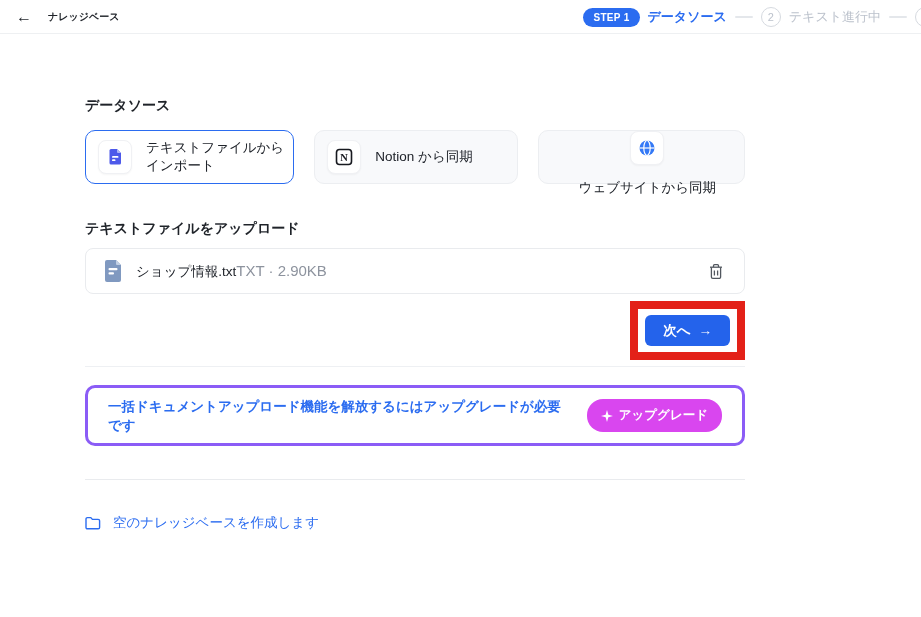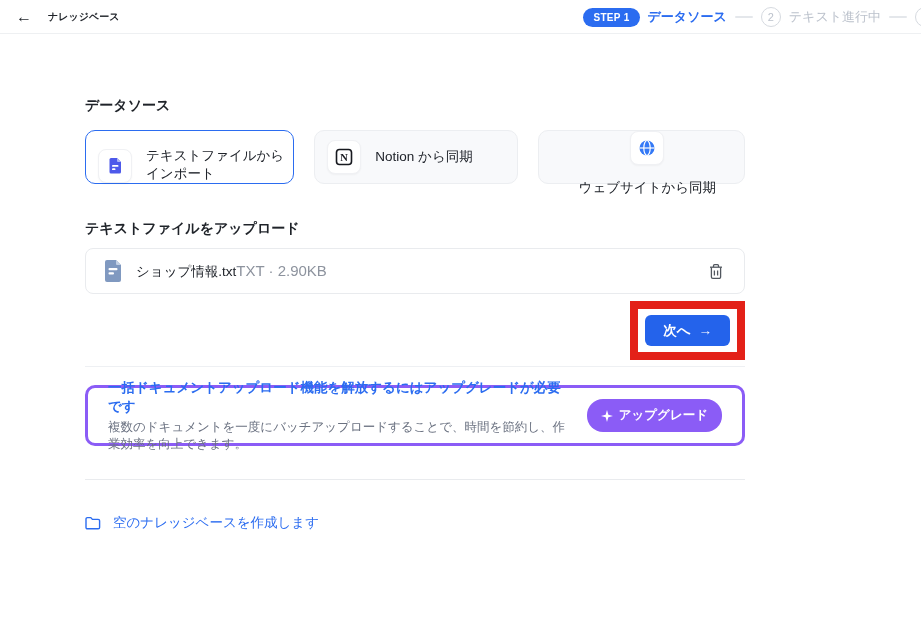--- a/index.html
+++ b/index.html
@@ -23,21 +23,21 @@
   .step-label-inactive { color:#bcc2cc; font-size:13px; white-space:nowrap; }
 
   
   .content { margin-left:85px; width:660px; }
   .section-label { margin-top:63px; font-size:14px; font-weight:700; }
 
   .cards { display:flex; gap:20px; margin-top:15px; }
   .card { height:54px; border-radius:10px; display:flex; align-items:center;
     padding-left:12px; gap:14px; cursor:pointer; background:#f8f9fb; border:1px solid #eceef1; }
   .card.selected { background:#ffffff; border:1.5px solid #2b6cf0; }
-  .card-1 { width:212px;align-items:flex-end; } .card-2 { width:206px; } .card-3 { width:210px;flex-direction:column; }
+  .card-1 { width:212px; } .card-2 { width:206px; } .card-3 { width:210px;flex-direction:column; }
   .icon-box { width:34px; height:34px; background:#fff; border:1px solid #f0f1f4;
     border-radius:8px; display:flex; align-items:center; justify-content:center;
     box-shadow:0 1px 2px rgba(0,0,0,.04); flex:none; }
   .card-label { font-size:13.5px; color:#20242b; }
 
   .upload-label { margin-top:36px; font-size:14px; font-weight:700; }
 
   .file-row { margin-top:10px; height:46px; border:1px solid #e9ebee; border-radius:8px;
     display:flex; align-items:center; padding:0 16px; gap:12px; }
   .file-texts { display:flex; justify-content:center; }
@@ -52,21 +52,21 @@
     font-size:13.5px; font-weight:600; padding:6px 18px; height:31px;
     display:flex; align-items:center; gap:8px; cursor:pointer;
     font-family:Liberation Serif, serif; }
 
   .divider { margin-top:6px; height:1px; background:#eef0f3; }
 
   .banner { margin-top:18px; border:3px solid #8b5cf6; border-radius:10px;
     padding:10px 20px; display:flex; align-items:center; justify-content:space-between; height:61px; }
   .banner-title { font-size:13.5px; font-weight:700; color:#2b6cf0; line-height:19px; }
   .banner-sub { font-size:12.5px; color:#6a7180; margin-top:3px; line-height:17px; }
-  .upgrade-btn { background:#8b5cf6; color:#fff; border:none; border-radius:16px;
+  .upgrade-btn { background:#d946ef; color:#fff; border:none; border-radius:16px;
     font-size:12.5px; font-weight:700; padding:8px 14px; display:flex; align-items:center;
     gap:6px; cursor:pointer; flex:none; margin-left:16px;
     font-family:"Liberation Sans","DejaVu Sans",sans-serif; }
 
   .divider2 { margin-top:33px; height:1px; background:#e9ebee; }
 
   .empty-link { margin-top:34px; display:inline-flex; align-items:center; gap:12px;
     color:#2b6cf0; font-size:13.5px; cursor:pointer; }
 </style>
 </head>
@@ -166,21 +166,20 @@
         <span>→</span>
       </button>
     </div>
   </div>
 
   <div class="divider"></div>
 
   <div class="banner">
     <div>
       <div class="banner-title">一括ドキュメントアップロード機能を解放するにはアップグレードが必要です</div>
-      <div class="banner-sub">複数のドキュメントを一度にバッチアップロードすることで、時間を節約し、作業効率を向上できます。</div>
     </div>
     <button class="upgrade-btn">
       <span style="display:flex;">
         <svg width="12" height="12" viewBox="0 0 16 16">
           <path d="M8 0 L9.8 6.2 L16 8 L9.8 9.8 L8 16 L6.2 9.8 L0 8 L6.2 6.2 Z" fill="#ffffff"></path>
         </svg>
       </span>
       <span>アップグレード</span>
     </button>
   </div>

